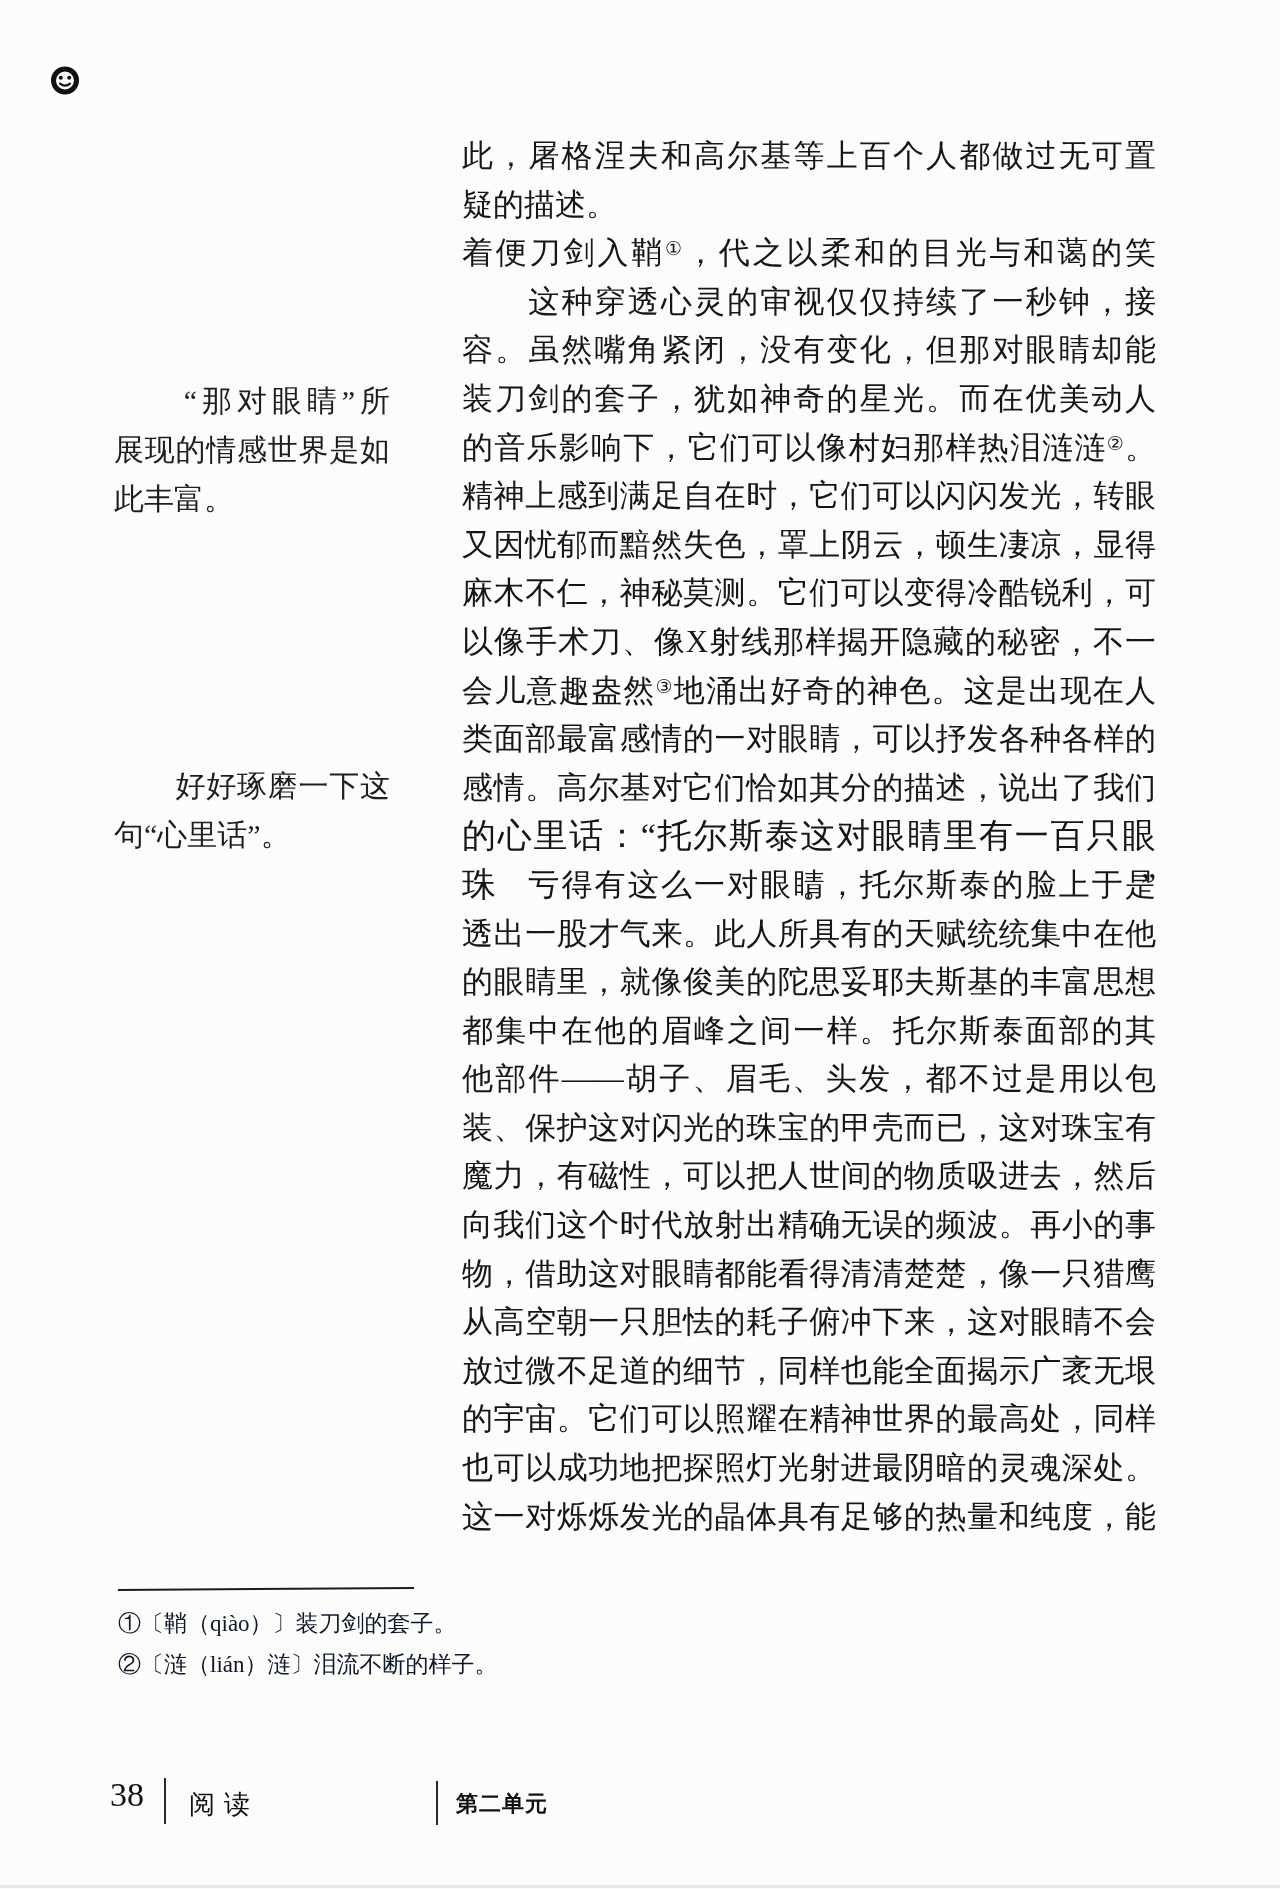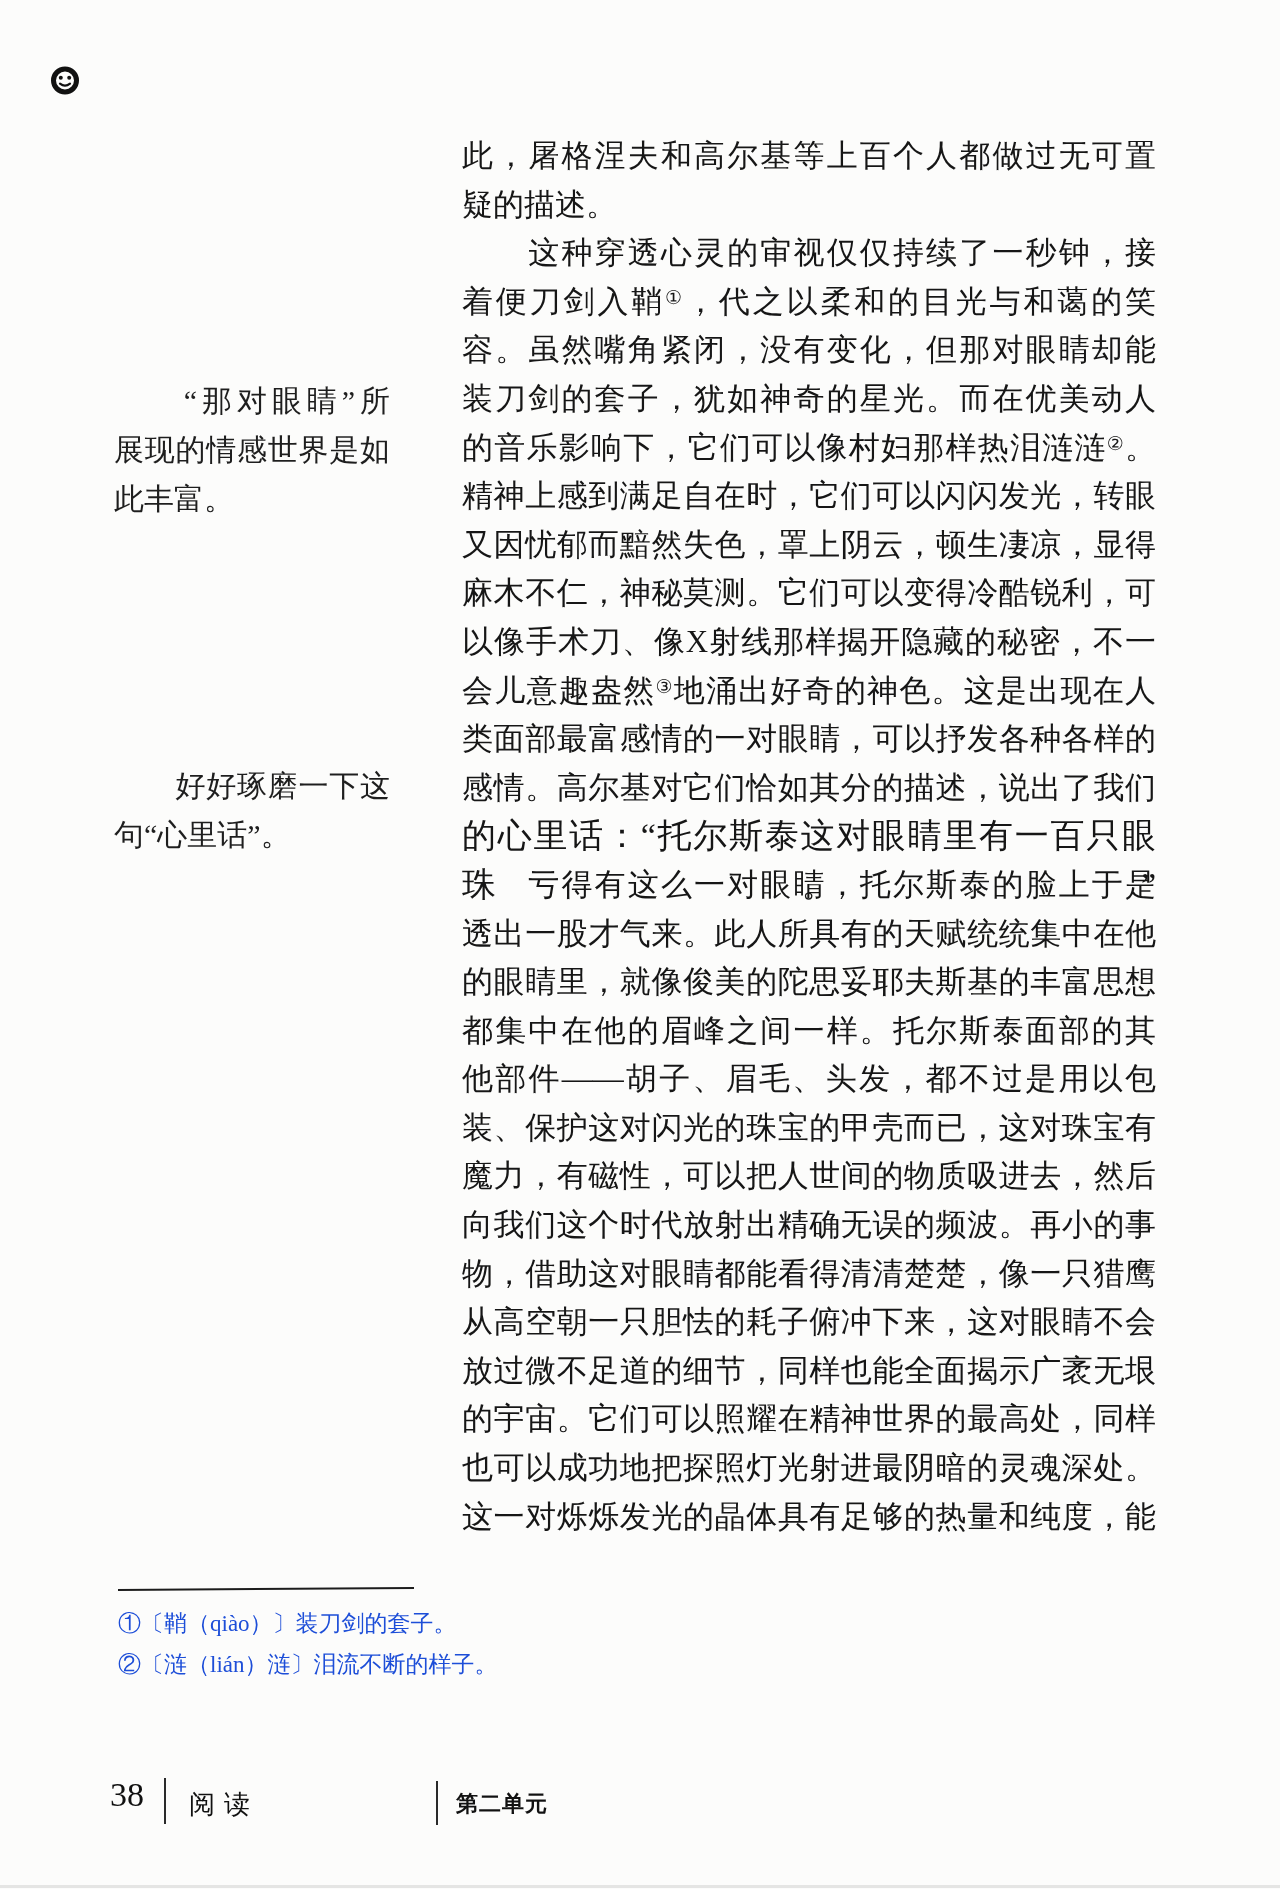--- a/index.html
+++ b/index.html
@@ -37,21 +37,21 @@
     font-size:30px;line-height:49px;color:#1e1e1e;
   }
   .nline{text-align:justify;text-align-last:justify;}
   .nline.short{text-align:left;text-align-last:left;}
   
   #fnrule{
     position:absolute;left:118px;top:1588px;width:296px;height:2px;
     background:#1c1c1c;transform:rotate(-0.4deg);
   }
   .fn{
-    position:absolute;font-size:23px;line-height:41px;color:#1d4ed8;
+    position:absolute;font-size:23px;line-height:41px;color:#0f172a;
     white-space:nowrap;
   }
   #fn-left{left:118px;top:1603px;}
   #fn-right{left:676px;top:1603px;}
   
   .ftxt{position:absolute;color:#111;text-align:center;}
   #pagenum{left:110px;top:1776px;font-size:34px;font-family:"Liberation Serif","DejaVu Serif",serif;}
   #sectionlabel{left:189px;top:1787px;font-size:26px;letter-spacing:9px;font-family:Liberation Sans, sans-serif;}
   #unitlabel{left:456px;top:1789px;font-size:22px;font-weight:700;letter-spacing:1px;font-family:"Liberation Sans","DejaVu Sans",sans-serif;}
   .vbar{position:absolute;width:2px;background:#2a2a2a;}
@@ -83,22 +83,22 @@
   </div>
 
   <div class="note" style="top:761px;">
     <div class="nline">　　好好琢磨一下这</div>
     <div class="nline short">句“心里话”。</div>
   </div>
 
   <div id="bodycol">
     <div class="bline">此，屠格涅夫和高尔基等上百个人都做过无可置</div>
     <div class="bline noj">疑的描述。</div>
+    <div class="bline">着便刀剑入鞘<sup>①</sup>，代之以柔和的目光与和蔼的笑</div>
     <div class="bline">　　这种穿透心灵的审视仅仅持续了一秒钟，接</div>
-    <div class="bline">着便刀剑入鞘<sup>①</sup>，代之以柔和的目光与和蔼的笑</div>
     <div class="bline">容。虽然嘴角紧闭，没有变化，但那对眼睛却能</div>
     <div class="bline">装刀剑的套子，犹如神奇的星光。而在优美动人</div>
     <div class="bline">的音乐影响下，它们可以像村妇那样热泪涟涟<sup>②</sup>。</div>
     <div class="bline">精神上感到满足自在时，它们可以闪闪发光，转眼</div>
     <div class="bline">又因忧郁而黯然失色，罩上阴云，顿生凄凉，显得</div>
     <div class="bline">麻木不仁，神秘莫测。它们可以变得冷酷锐利，可</div>
     <div class="bline">以像手术刀、像X射线那样揭开隐藏的秘密，不一</div>
     <div class="bline">会儿意趣盎然<sup>③</sup>地涌出好奇的神色。这是出现在人</div>
     <div class="bline">类面部最富感情的一对眼睛，可以抒发各种各样的</div>
     <div class="bline">感情。高尔基对它们恰如其分的描述，说出了我们</div>

